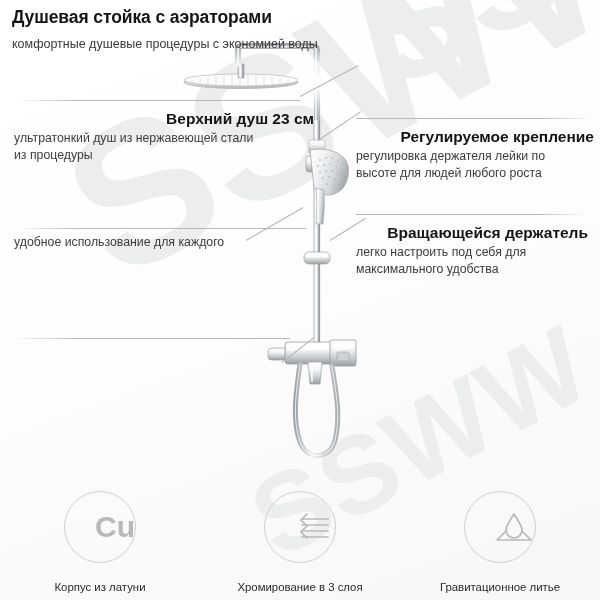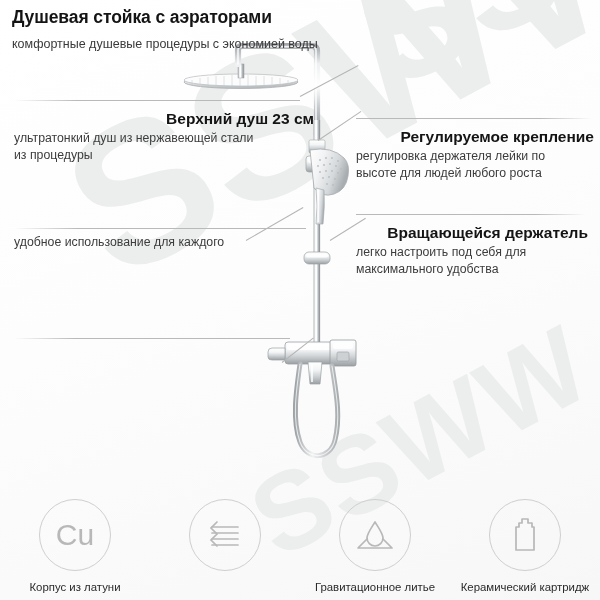--- a/index.html
+++ b/index.html
@@ -156,25 +156,26 @@
     flex-direction: column;
     align-items: center;
   }
   .badge-circle {
     width: 70px;
     height: 70px;
     border-radius: 50%;
     border: 1.6px solid #cfcfcf;
     display: flex;
     align-items: center;
-    justify-content: center;
+    justify-content: flex-end;
     background: transparent;
+    font-weight: bold;
   }
   .badge-label {
-    margin-top: 9px;
+    margin-top: 17px;
     font-size: 11.4px;
     color: #2a2a2a;
     line-height: 14px;
     white-space: nowrap;
     text-align: left;
   }
   .cu-glyph {
     font-family: "Liberation Sans", sans-serif;
     font-size: 30px;
     color: #b8b8b8;
@@ -380,40 +381,31 @@
         <svg width="40" height="34" viewBox="0 0 40 34">
           <g stroke="#b8b8b8" stroke-width="1.7" fill="none" stroke-linecap="round">
             <line x1="7" y1="9" x2="33" y2="9"></line>
             <line x1="7" y1="15" x2="33" y2="15"></line>
             <line x1="7" y1="21" x2="33" y2="21"></line>
             <line x1="7" y1="27" x2="33" y2="27"></line>
             <path d="M12 4 L6 10 L12 16 L6 22 L12 28"></path>
           </g>
         </svg>
       </div>
+      <div class="badge-label">Хромирование в 3 слоя</div>
     </div>
 
     <div class="badge">
       <div class="badge-circle">
         <svg width="42" height="36" viewBox="0 0 42 36">
           <g stroke="#b8b8b8" stroke-width="1.7" fill="none" stroke-linejoin="round" stroke-linecap="round">
             <path d="M21 5 C16 13 13 17 13 21 a8 8 0 0 0 16 0 C29 17 26 13 21 5 Z"></path>
             <path d="M13 22 L4 31 L38 31 L29 22"></path>
           </g>
         </svg>
       </div>
       <div class="badge-label">Гравитационное литье</div>
     </div>
 
-    <div class="badge">
-      <div class="badge-circle">
-        <svg width="34" height="40" viewBox="0 0 34 40">
-          <g stroke="#b8b8b8" stroke-width="1.7" fill="none" stroke-linejoin="round" stroke-linecap="round">
-            <path d="M14 4 L20 4 L20 8 L24 8 L24 12 L26 12 L26 35 L8 35 L8 12 L11 12 L11 8 L14 8 Z"></path>
-          </g>
-        </svg>
-      </div>
-      <div class="badge-label">Керамический картридж</div>
-    </div>
 
   </div>
 
 </div>
 
 </body></html>

